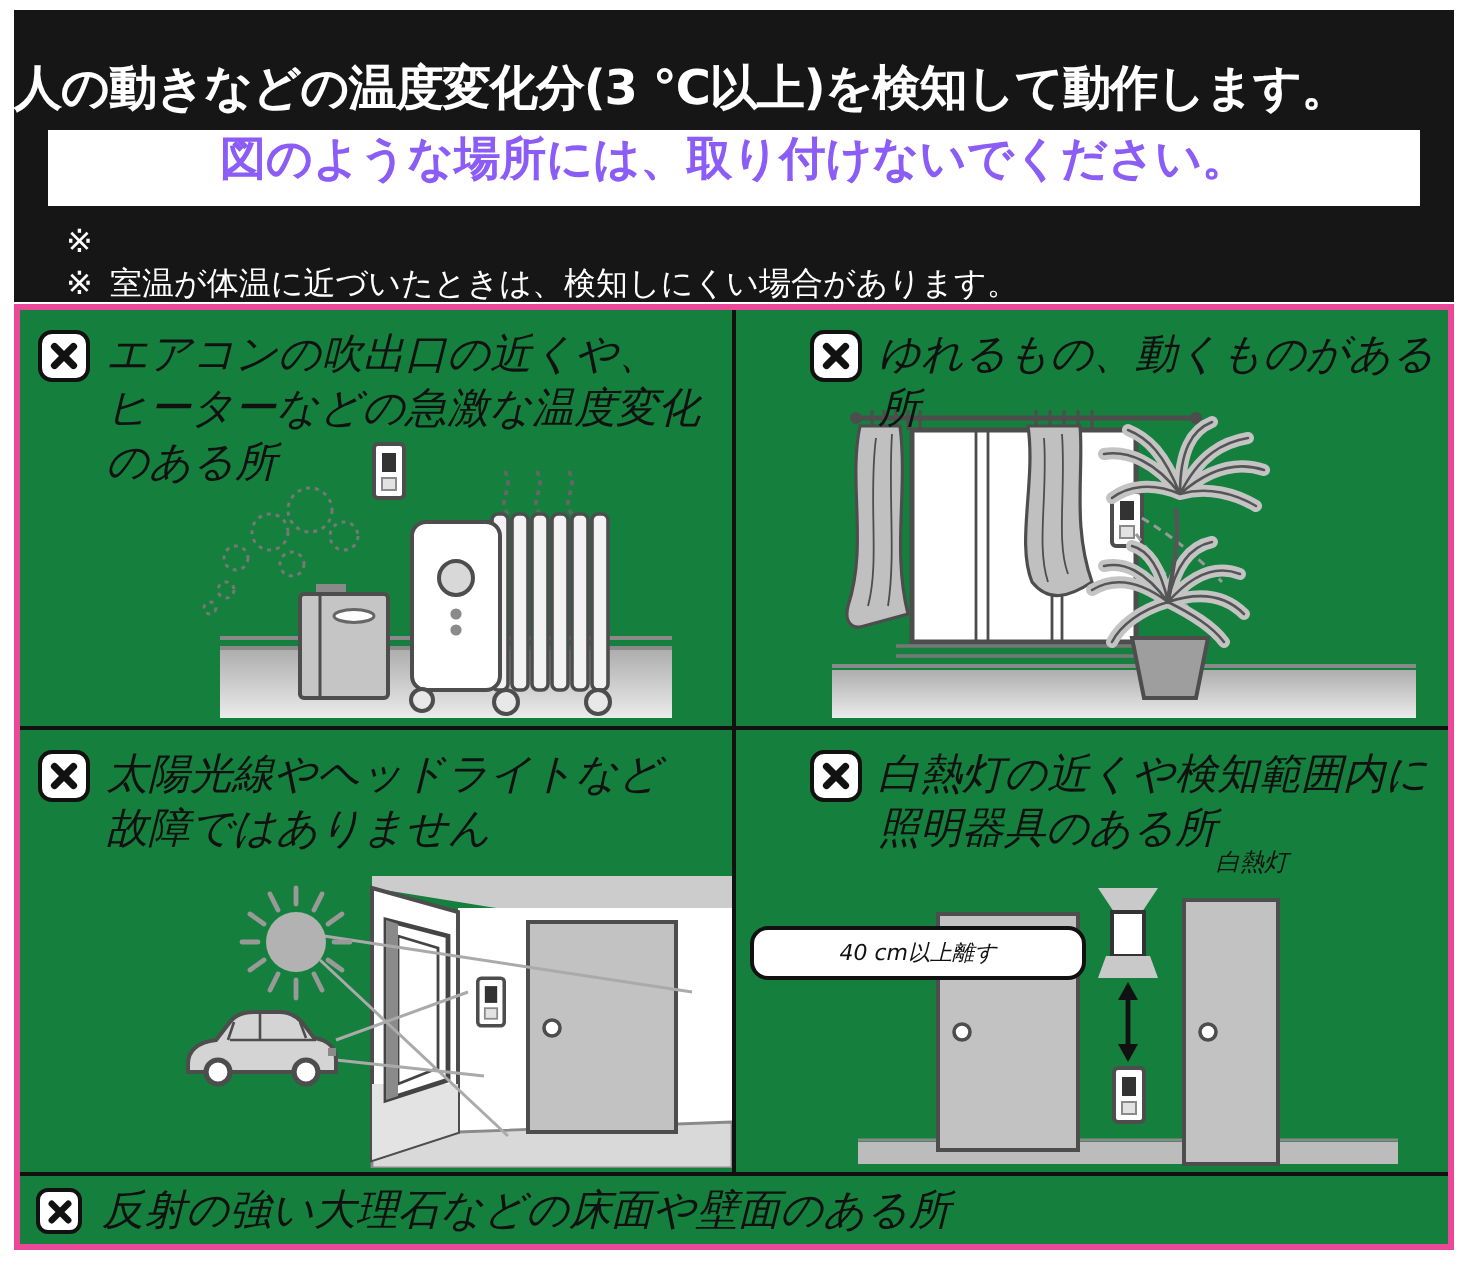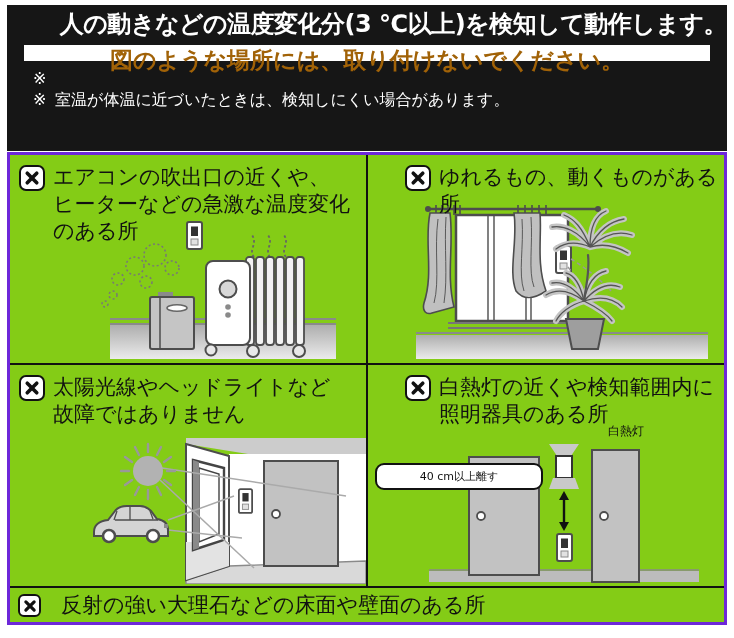--- a/index.html
+++ b/index.html
@@ -1,34 +1,34 @@
 <!DOCTYPE html>
 <html><head>
 <meta charset="utf-8">
 <style>
   html,body { margin:0; padding:0; background:#fff; }
   body { font-family:"DejaVu Sans","Liberation Sans",sans-serif; color:#111; }
   .page { position:relative; width:734px; height:638px; background:#fff; overflow:hidden; }
 
   
   .header { position:absolute; left:7px; top:5px; width:720px; height:146px; background:#161616; color:#fff; }
-  .header-title { margin-top:3px; text-align:right; font-size:24px; font-weight:bold; white-space:nowrap; letter-spacing:-0.5px; }
-  .header-sub { margin:5px 17px 0 17px; background:#fff; color:#a16207; text-align:center;
-                font-size:23px; font-weight:bold; height:16px; line-height:31px; white-space:nowrap; }
+  .header-title { margin-top:23px; text-align:left; font-size:24px; font-weight:bold; white-space:nowrap; letter-spacing:-0.5px; }
+  .header-sub { margin:5px 17px 0 17px; background:#fff; color:#8b5cf6; text-align:center;
+                font-size:23px; font-weight:bold; height:38px; line-height:31px; white-space:nowrap; }
   .notes { margin:7px 0 0 26px; font-size:16px; line-height:21px; }
   .note { display:flex; }
   .note-marker { width:22px; flex:none; }
   .note-text { white-space:pre-line; }
 
   
   .grid { position:absolute; left:7px; top:152px; width:720px; height:473px;
-          border:3px solid #6d28d9; box-sizing:border-box; background:#84cc16; }
+          border:3px solid #ec4899; box-sizing:border-box; background:#15803d;font-style:italic; }
   .row1 { height:208px; border-bottom:2px solid #111; display:flex; }
   .row2 { height:221px; border-bottom:2px solid #111; display:flex; }
-  .row3 { height:34px; display:flex; align-items:center; padding-left:8px; gap:20px; }
+  .row3 { height:34px; display:flex; align-items:center; padding-left:8px; gap:10px; }
   .cellL { width:358px; border-right:2px solid #111; position:relative; box-sizing:border-box; }
   .cellR { flex:1; position:relative;padding-left:28px; }
 
   .caption { display:flex; gap:8px; padding:9px 6px 0 9px; position:relative; z-index:2; }
   .xicon { width:26px; height:26px; border:2.5px solid #111; border-radius:7px; flex:none; margin-top:1px;
            box-sizing:border-box; display:flex; align-items:center; justify-content:center; background:#fff; }
   .xicon svg { width:16px; height:16px; }
   .xicon-s { width:23px; height:23px; border-width:2px; border-radius:6px; }
   .xicon-s svg { width:14px; height:14px; }
   .cap-text { font-size:21px; line-height:27px; white-space:pre-line; }

